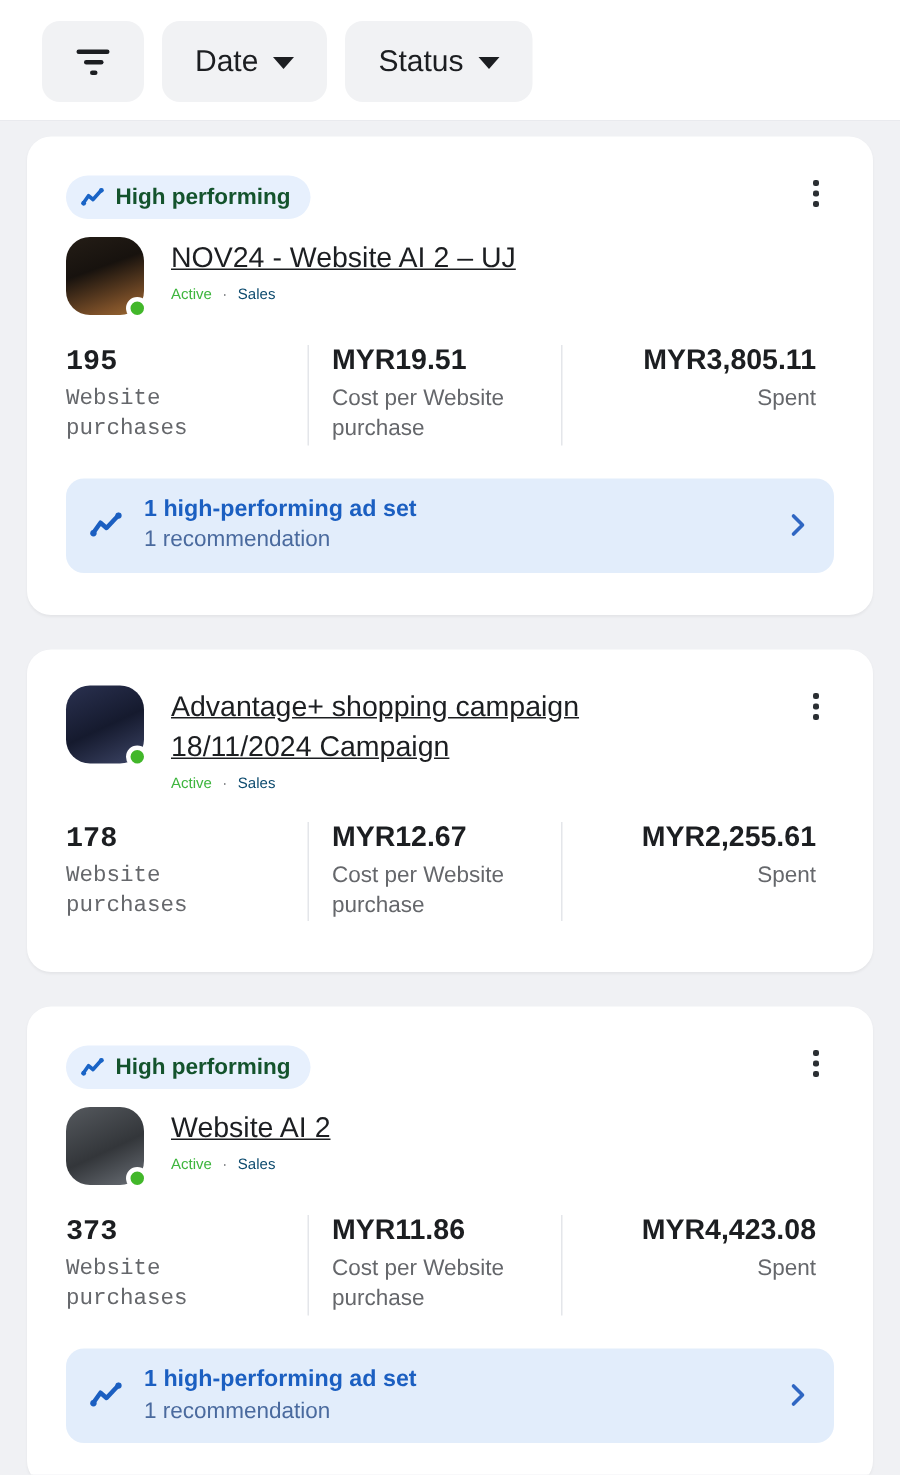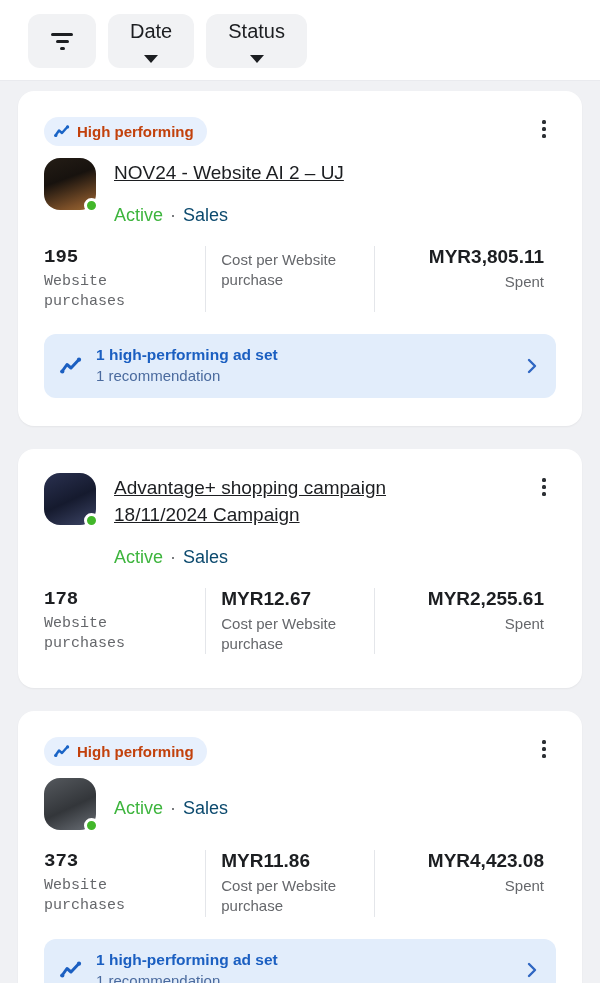--- a/index.html
+++ b/index.html
@@ -21,21 +21,20 @@
   .pillbtn {
     background:#f1f2f4;
     border:none; border-radius:12px;
     height:54px;
     display:flex; align-items:center; justify-content:center;
     gap:10px;
     font-family:"Liberation Sans", sans-serif;
     font-size:20px; color:#1c1e21;
     padding:0 22px;
     cursor:pointer;
-    flex-direction:column;
   }
   .iconbtn { width:68px; padding:0; }
   .caret { width:0; height:0; border-left:7px solid transparent; border-right:7px solid transparent; border-top:8px solid #1c1e21; margin-top:2px; }
   .filter-glyph { display:flex; flex-direction:column; align-items:center; gap:4px; }
   .filter-glyph span { background:#1c1e21; border-radius:2px; display:block; }
   .filter-glyph span:nth-child(1){ width:22px; height:3px; }
   .filter-glyph span:nth-child(2){ width:13px; height:3px; }
   .filter-glyph span:nth-child(3){ width:5px;  height:3px; }
 
   
@@ -47,21 +46,21 @@
     padding:26px 26px 28px 26px;
     margin-bottom:23px;
     position:relative;
     cursor:pointer;
   }
   .card.compact { padding-top:24px; padding-bottom:34px; }
 
   .badge-row { display:flex; align-items:center; justify-content:space-between; margin-bottom:12px; }
   .perf-badge {
     display:inline-flex; align-items:center; gap:7px;
-    background:#e7f0fd; color:#c2410c;
+    background:#e7f0fd; color:#14532d;
     font-size:15px; font-weight:bold;
     border-radius:999px; padding:6px 13px 6px 10px;
   }
   .kebab { position:absolute; top:24px; right:24px; width:28px; height:28px;
     display:flex; flex-direction:column; align-items:center; justify-content:center; gap:3px; cursor:pointer; background:none; border:none;}
   .kebab i { width:4px; height:4px; background:#2b2f33; border-radius:1.5px; display:block; }
 
   .head-row { display:flex; gap:18px; }
   .avatar-wrap { position:relative; width:52px; height:52px; flex:0 0 52px; }
   .avatar { width:52px; height:52px; border-radius:16px; }
@@ -69,21 +68,21 @@
   .av-1 { background:linear-gradient(155deg,#2a3150 0%,#151a2e 52%,#3d4566 100%); }
   .av-2 { background:linear-gradient(155deg,#55595e 0%,#33363a 55%,#6a6f76 100%); }
   .status-dot {
     position:absolute; right:-3px; bottom:-3px;
     width:15px; height:15px; border-radius:50%;
     background:#42b72a; border:3px solid #ffffff;
   }
   .head-text { flex:1; min-width:0; padding-top:2px; }
   .title { font-size:19px; line-height:1.42; color:#1c1e21;text-decoration:underline; }
   .title.wrap { max-width:330px; }
-  .status-line { display:flex; align-items:center; gap:7px; margin-top:18px; font-size:18px; }
+  .status-line { display:flex; align-items:center; gap:7px; margin-top:4px; font-size:10px; }
   .status-active { color:#3eb53e; }
   .status-sep { color:#65676b; }
   .status-obj { color:#0c4a6e; }
 
   .metrics { display:flex; margin-top:20px; }
   .metric { padding-right:12px; }
   .metric + .metric { border-left:1px solid #e4e6ea; padding-left:15px; }
   .m0 { flex:0 0 31.5%;font-family:Liberation Mono, monospace; }
   .m1 { flex:0 0 33%; }
   .m2 { flex:1;text-align:right; }
@@ -157,20 +156,21 @@
         </div>
       </div>
     </div>
 
     <div class="metrics">
       <div class="metric m0">
         <div class="val">195</div>
         <div class="lbl">Website purchases</div>
       </div>
       <div class="metric m1">
+        <div class="val">MYR19.51</div>
         <div class="lbl">Cost per Website purchase</div>
       </div>
       <div class="metric m2">
         <div class="val">MYR3,805.11</div>
         <div class="lbl">Spent</div>
       </div>
     </div>
 
     <button class="reco">
       <svg width="22" height="18" viewBox="0 0 22 18">
@@ -242,20 +242,21 @@
         <i></i>
         <i></i>
       </button>
 
     <div class="head-row">
       <div class="avatar-wrap">
         <div class="avatar av-2"></div>
         <span class="status-dot"></span>
       </div>
       <div class="head-text">
+        <div class="title">Website AI 2</div>
         <div class="status-line">
           <span class="status-active">Active</span>
           <span class="status-sep">·</span>
           <span class="status-obj">Sales</span>
         </div>
       </div>
     </div>
 
     <div class="metrics">
       <div class="metric m0">

